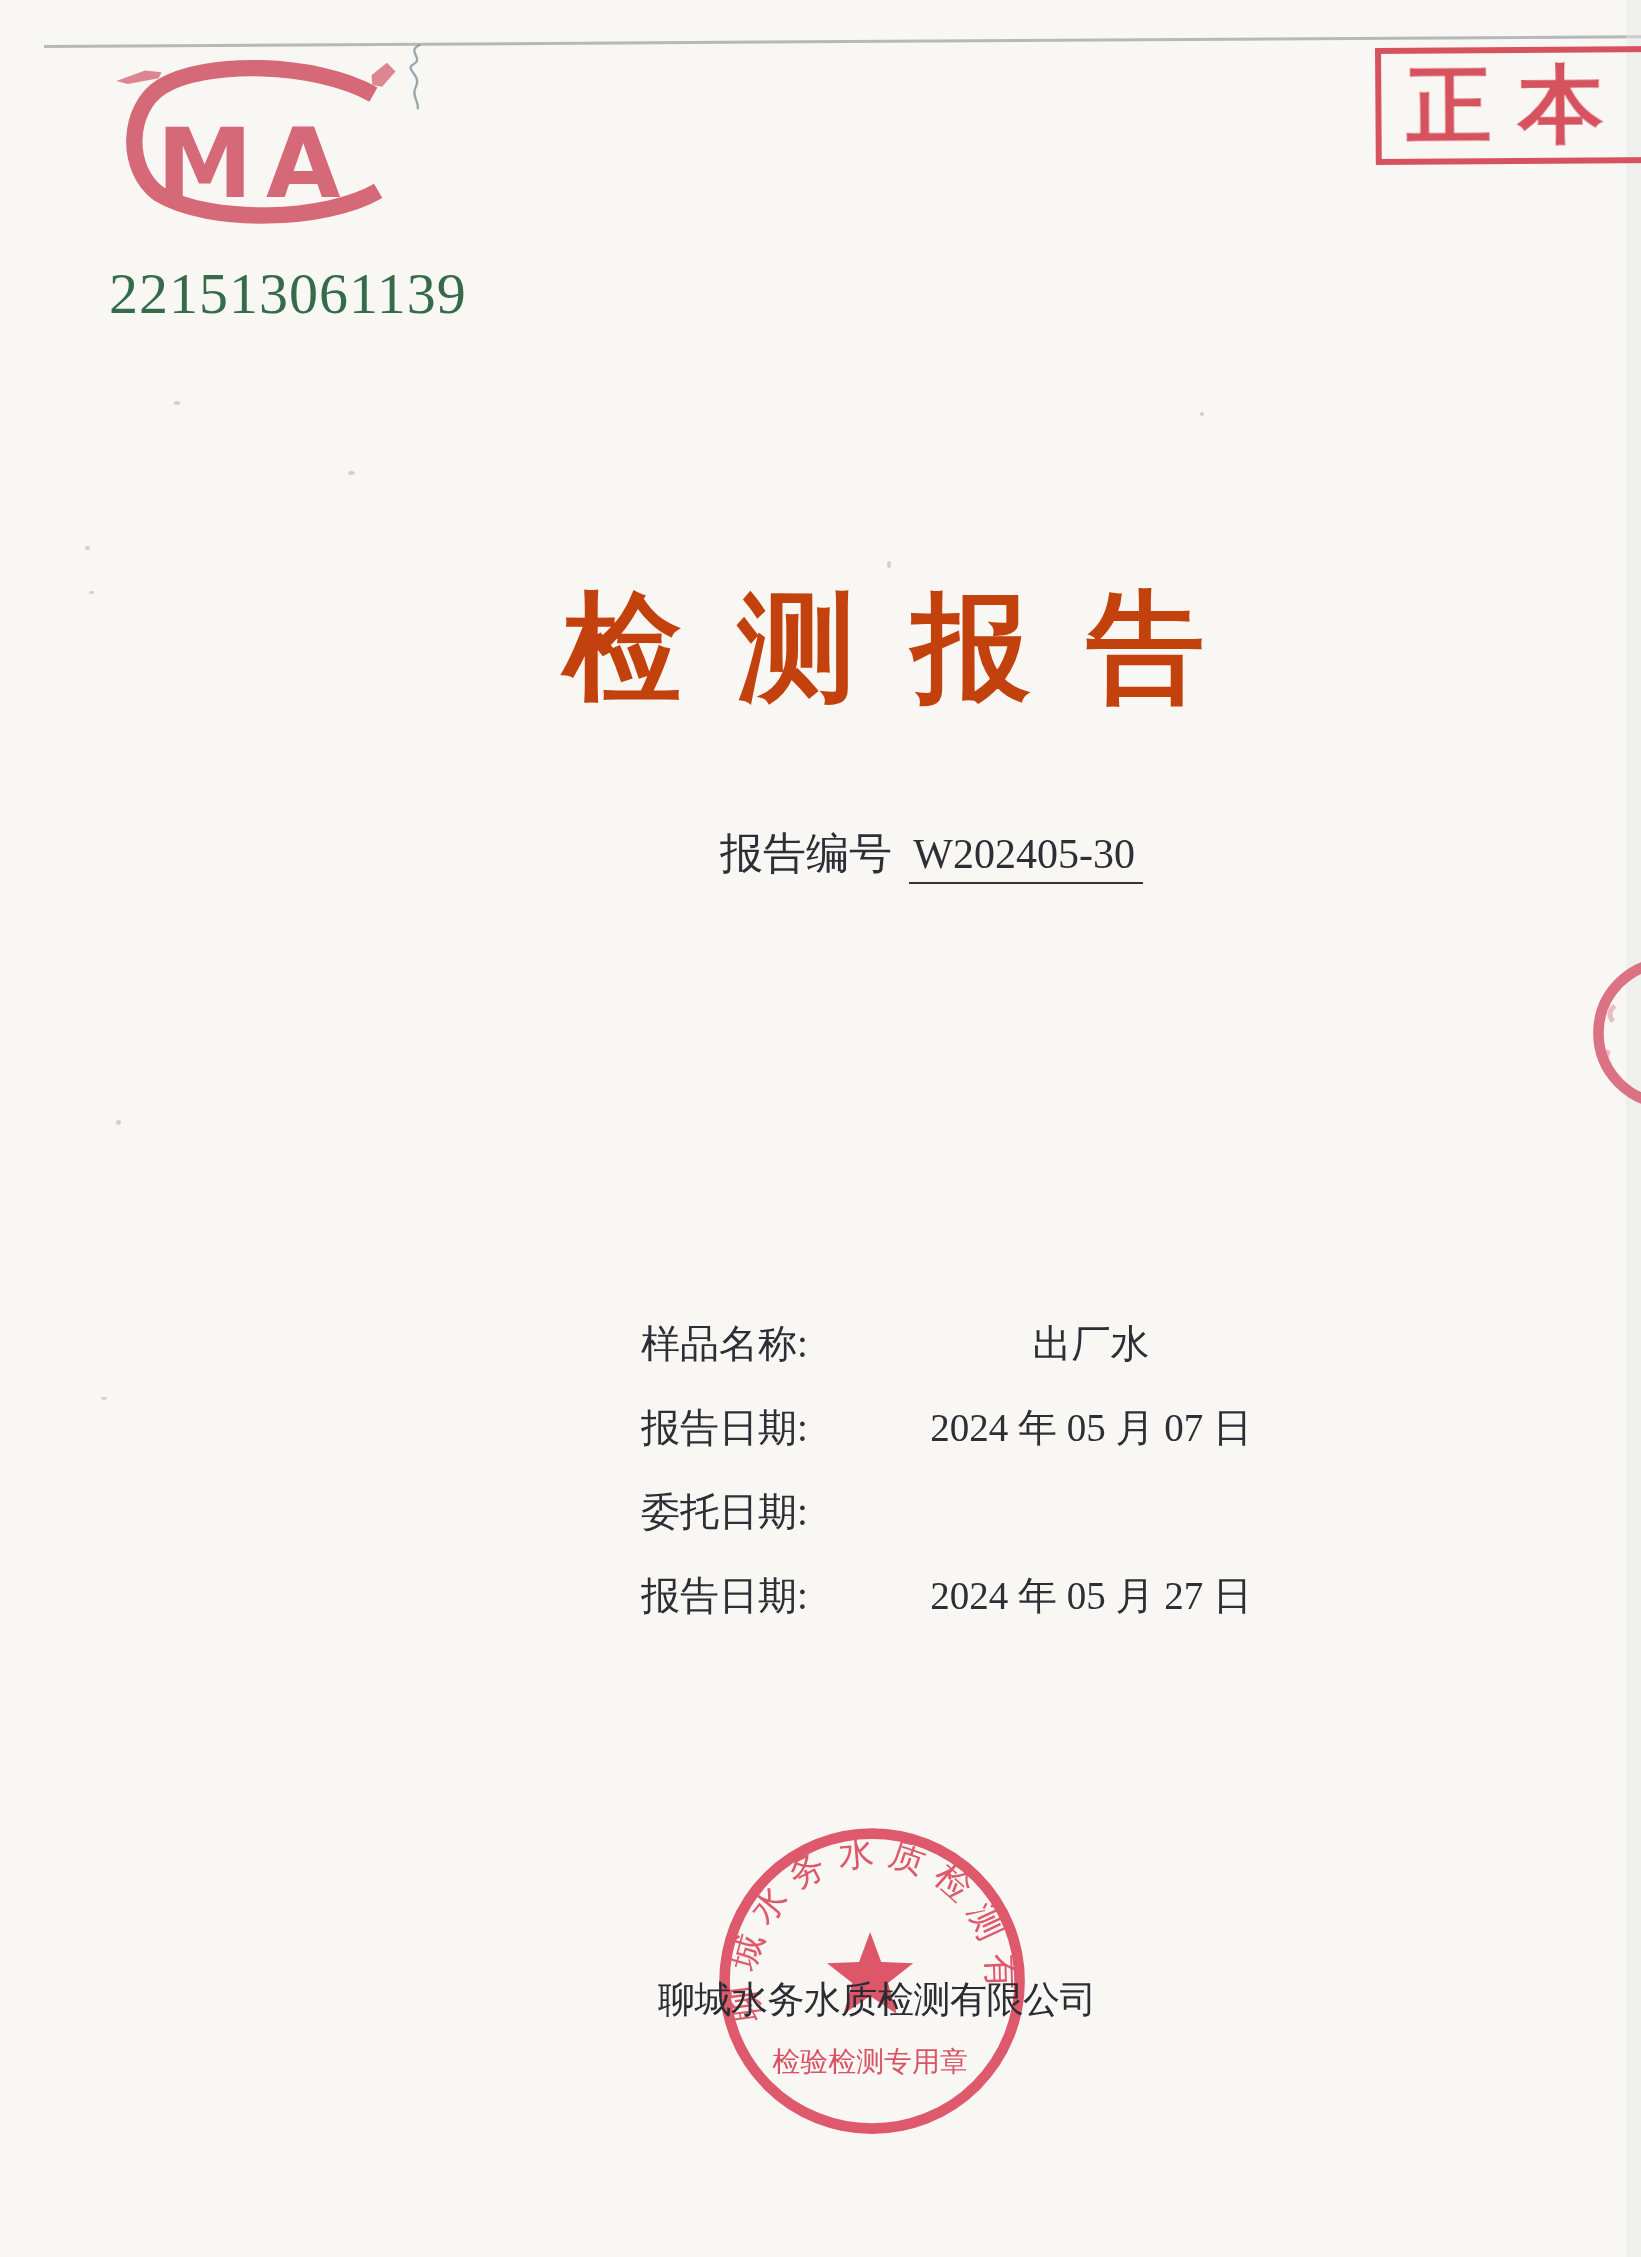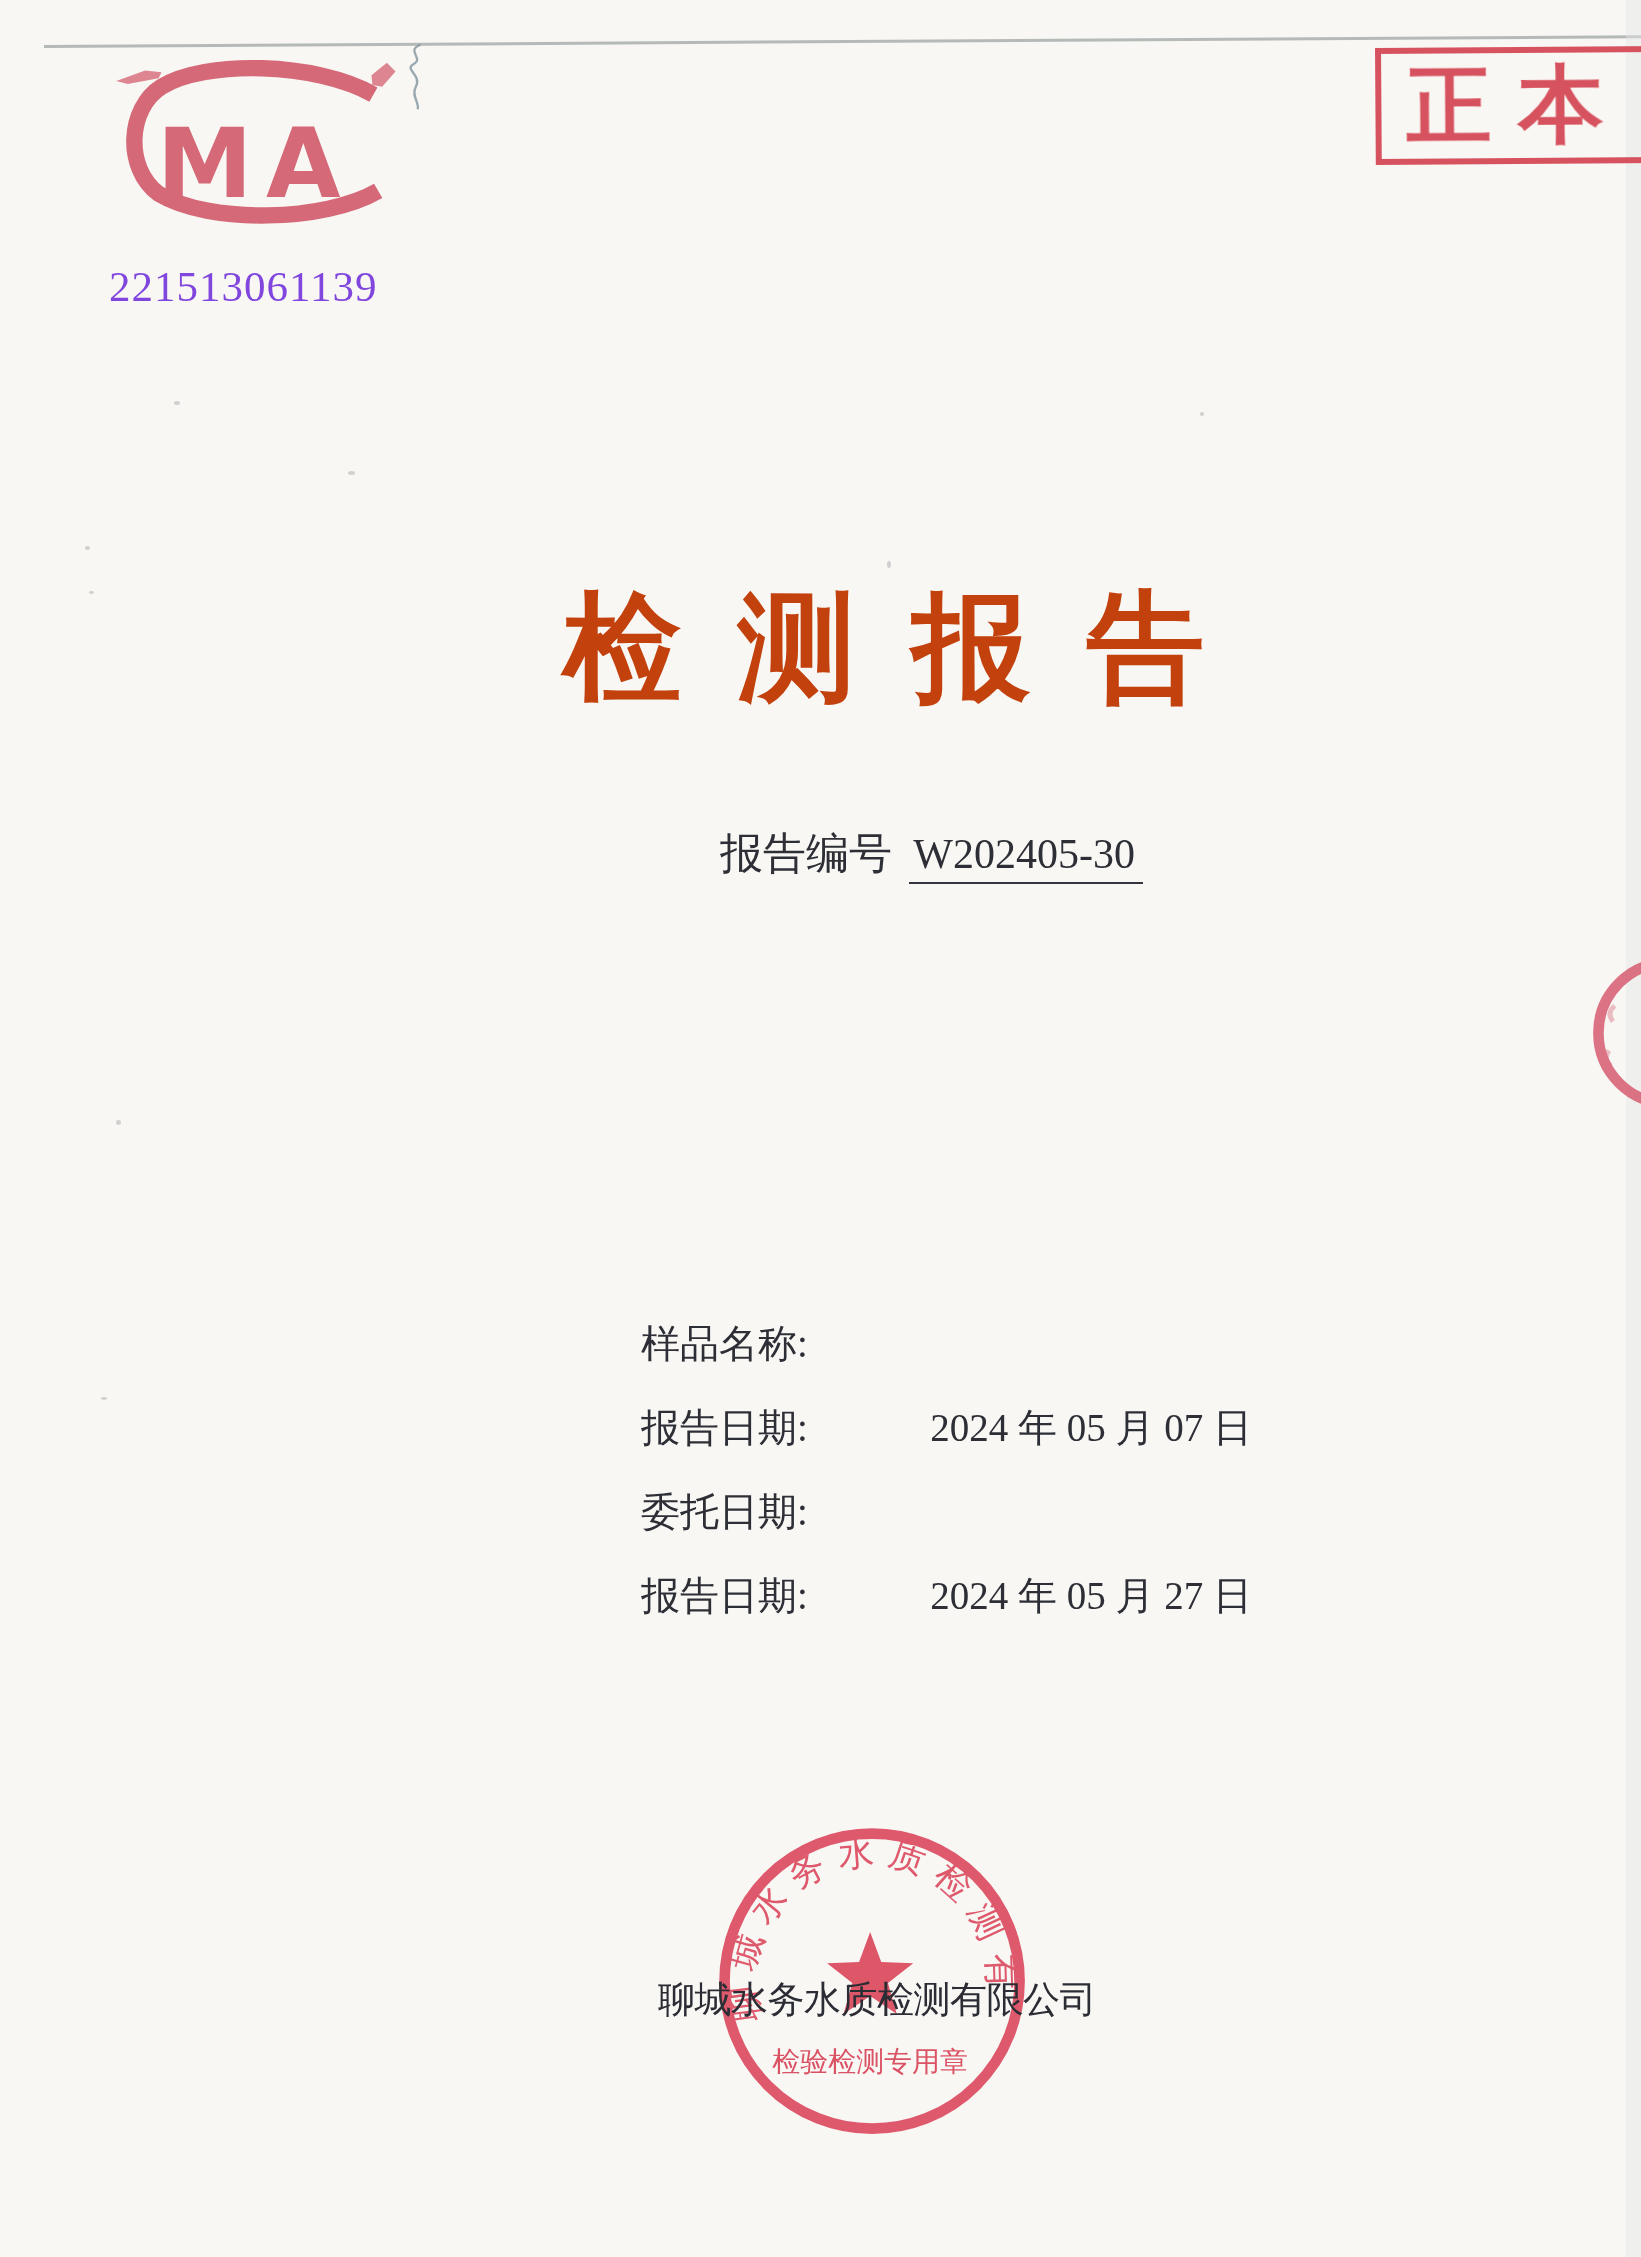--- a/index.html
+++ b/index.html
@@ -17,22 +17,22 @@
   }
   .speck{position:absolute; background:rgba(100,106,112,.28); border-radius:50%;}
   .pen-mark{position:absolute; left:401px; top:39px; opacity:.75;}
   .edge-band{position:absolute; right:0; top:0; width:15.4px; height:100%;
     background:rgba(228,231,230,.45);}
   
   .stamp{position:absolute; filter:blur(0.5px);}
   .cma-stamp{left:108px; top:56px; opacity:.82;}
   .cma-number{
     position:absolute; left:109px; top:265px; width:280px;
-    font-size:43px; line-height:1; letter-spacing:1px;
-    color:#6d28d9; opacity:.85; filter:blur(0.4px);
+    font-size:58px; line-height:1; letter-spacing:1px;
+    color:#14532d; opacity:.85; filter:blur(0.4px);
   }
   .original-stamp{
     position:absolute; left:1375px; top:48px; width:275px; height:117px;
     box-sizing:border-box; border:6.8px solid #d4414f;
     transform:rotate(-0.4deg); transform-origin:left top;
     display:flex; align-items:center; padding-left:25px;
     font-size:85px; font-weight:bold; letter-spacing:27px; line-height:1;
     color:#d4414f; opacity:.9; filter:blur(0.3px); white-space:nowrap;
   }
   .edge-seal{left:1580px; top:946px; opacity:.8; filter:blur(0.6px);}
@@ -94,20 +94,21 @@
   <div class="original-stamp">正本</div>
 
   <div class="doc-title">检 测 报 告</div>
 
   <div class="report-no">
     <span class="label">报告编号</span><span class="value">W202405-30</span>
   </div>
 
   <div class="field-row row-0">
     <span class="label">样品名称:</span>
+    <span class="value">出厂水</span>
   </div>
   <div class="field-row row-1">
     <span class="label">报告日期:</span>
     <span class="value">2024 年 05 月 07 日</span>
   </div>
   <div class="field-row row-2">
     <span class="label">委托日期:</span>
   </div>
   <div class="field-row row-3">
     <span class="label">报告日期:</span>

